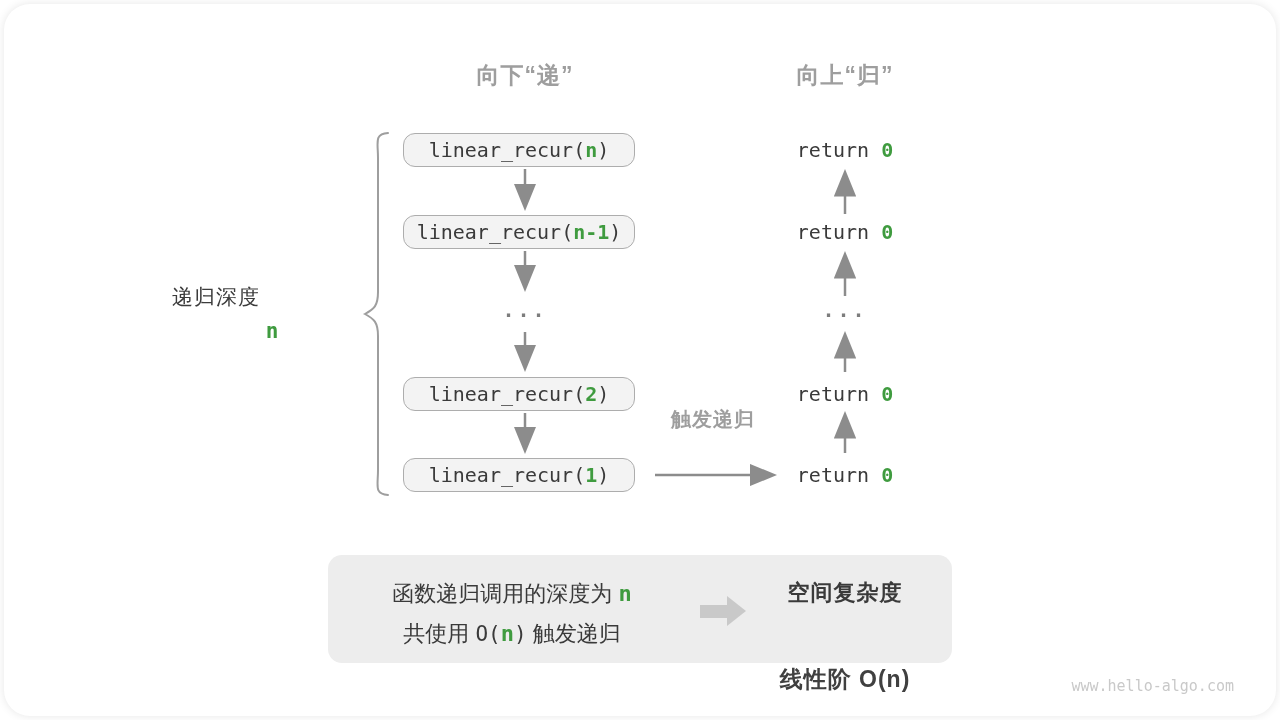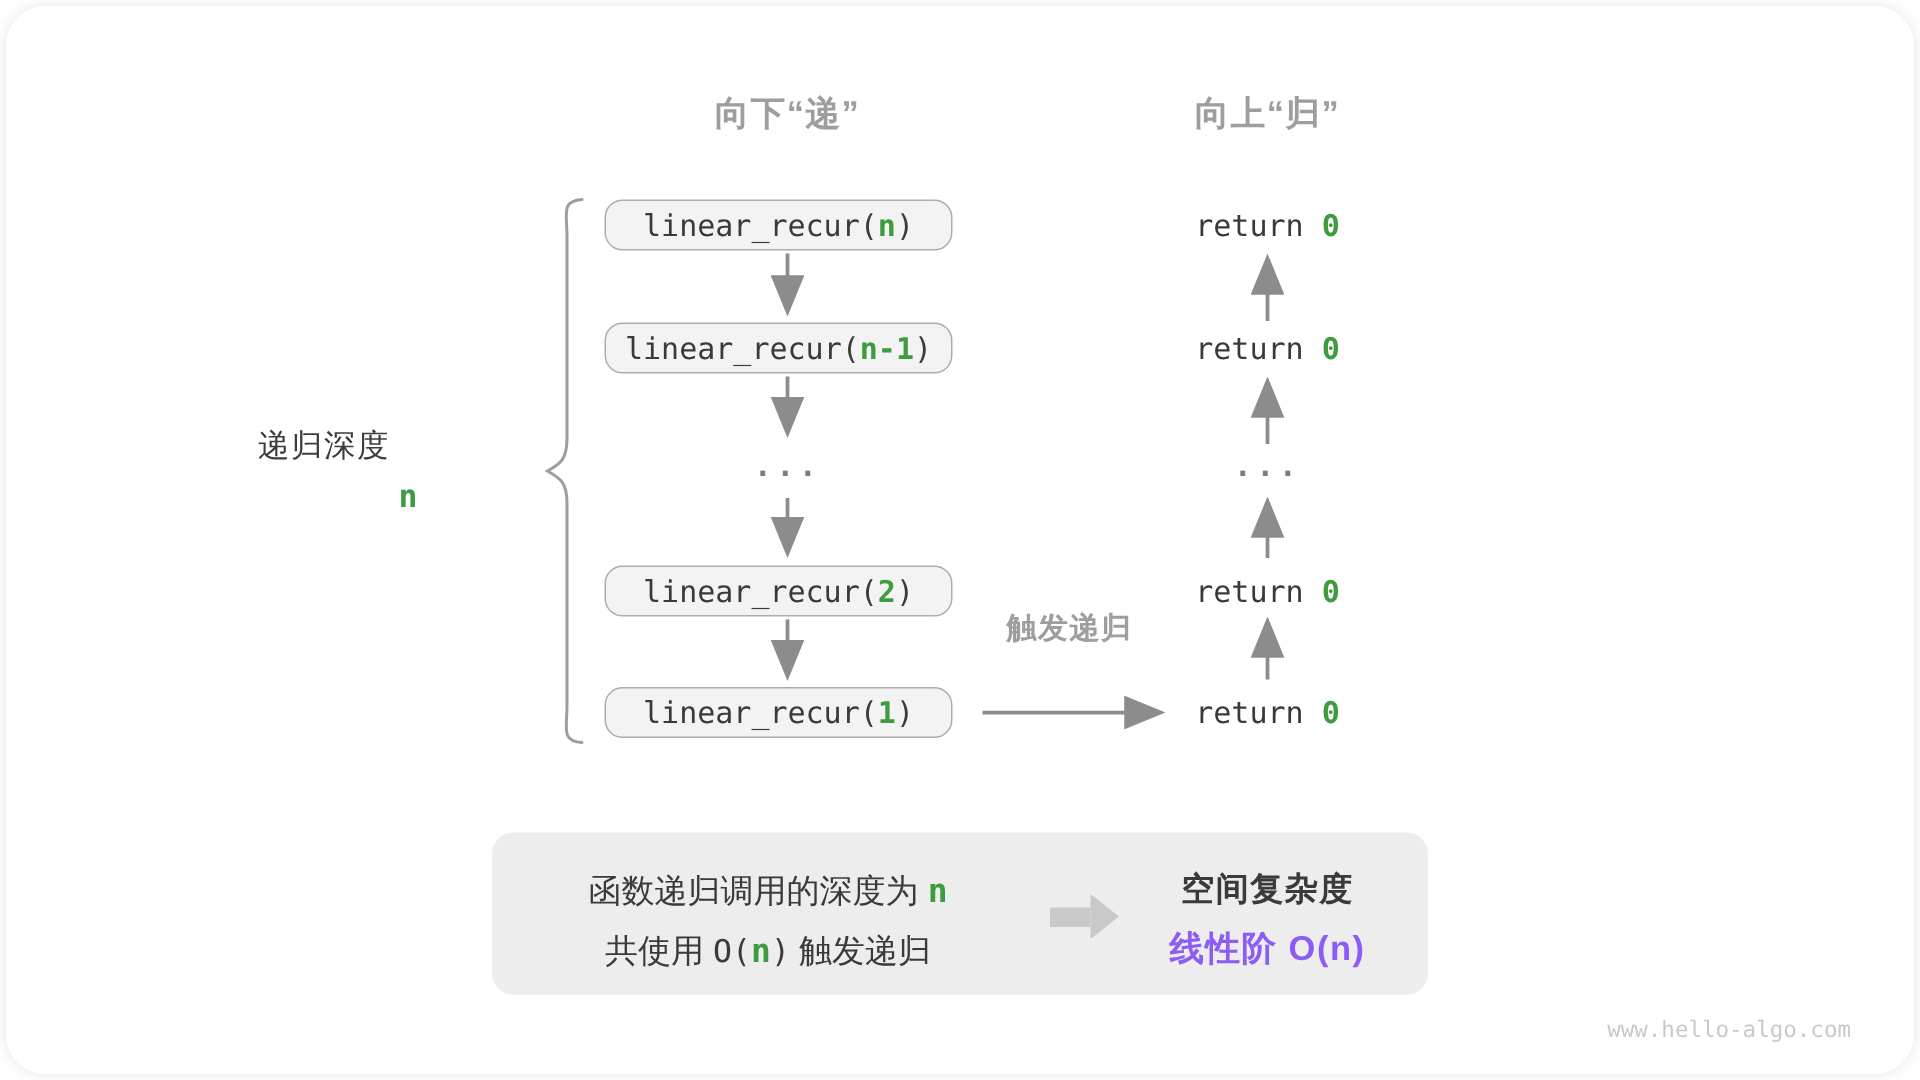--- a/index.html
+++ b/index.html
@@ -49,21 +49,21 @@
   }
 
   .summary-panel {
     left: 328px; top: 555px; width: 624px; height: 108px;
     background: #ededed; border-radius: 14px;
   }
   .summary-left { left: 342px; width: 340px; text-align: center; font-size: 22px; color: #3a3a3a; }
   .summary-left .mono { font-family: "DejaVu Sans Mono", monospace; font-size: 21px; }
   .summary-left .green-arg { color: #3f9b3f; font-weight: bold; font-family: "DejaVu Sans Mono", monospace; }
   .summary-title { left: 740px; width: 210px; text-align: center; font-size: 22px; font-weight: bold; color: #3a3a3a; letter-spacing: 1px; }
-  .summary-value { left: 740px; width: 210px; text-align: center; font-size: 23px; font-weight: bold; color: #8b5cf6; letter-spacing: 1px; }
+  .summary-value { left: 740px; width: 210px; text-align: center; font-size: 23px; font-weight: bold; color: #404040; letter-spacing: 1px; margin-top: 47px; }
 
   .big-arrow-shaft { left: 700px; top: 605px; width: 27px; height: 13px; background: #c9c9c9; }
   .big-arrow-head {
     left: 727px; top: 596px; width: 0; height: 0;
     border-top: 15px solid transparent; border-bottom: 15px solid transparent;
     border-left: 19px solid #c9c9c9;
   }
 
   .watermark {
     right: 46px; top: 677px; font-family: "DejaVu Sans Mono", monospace;

